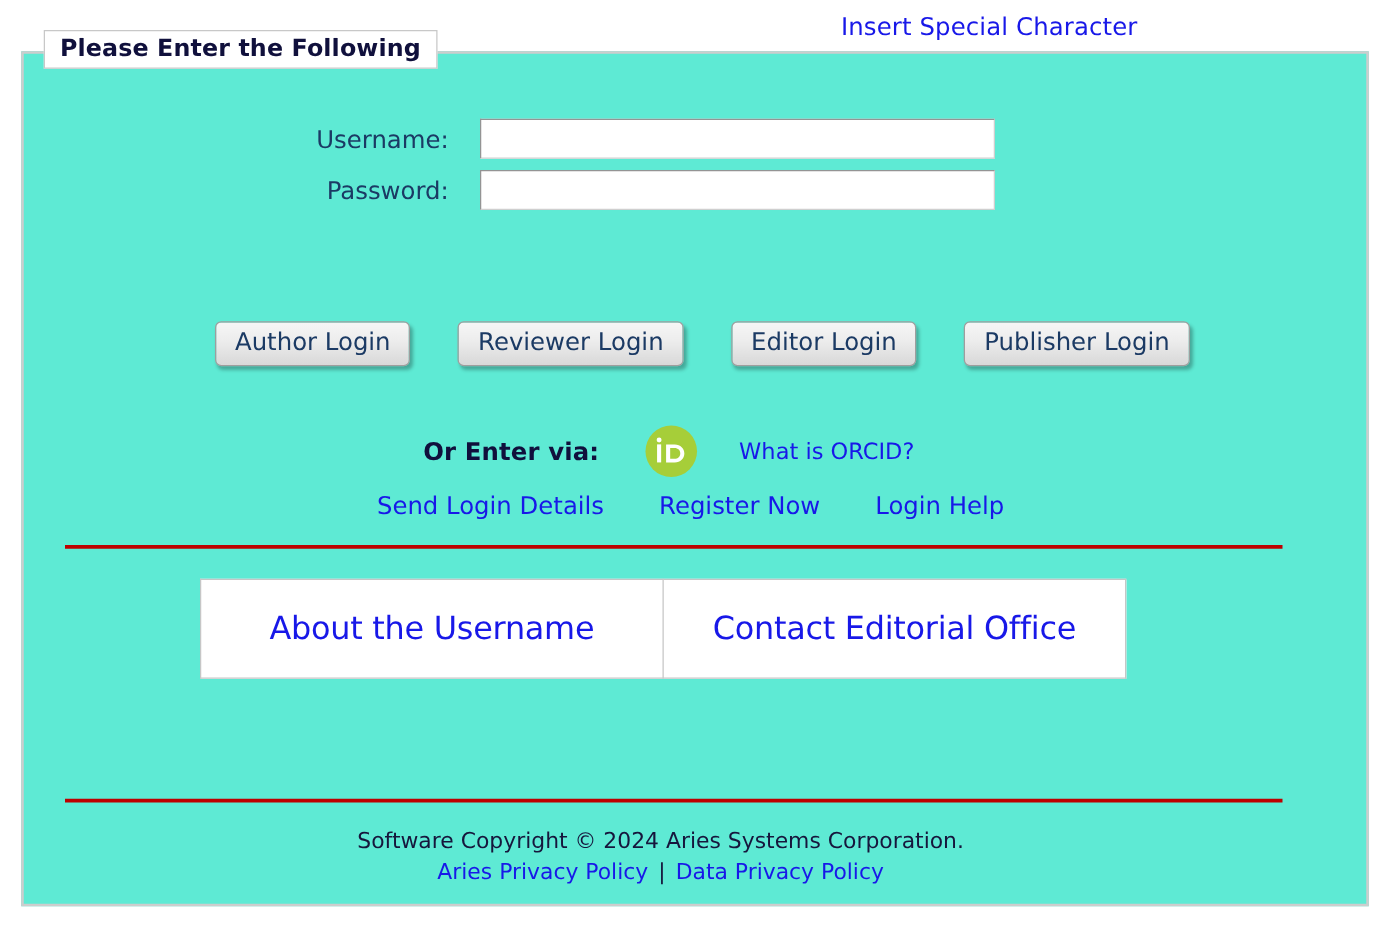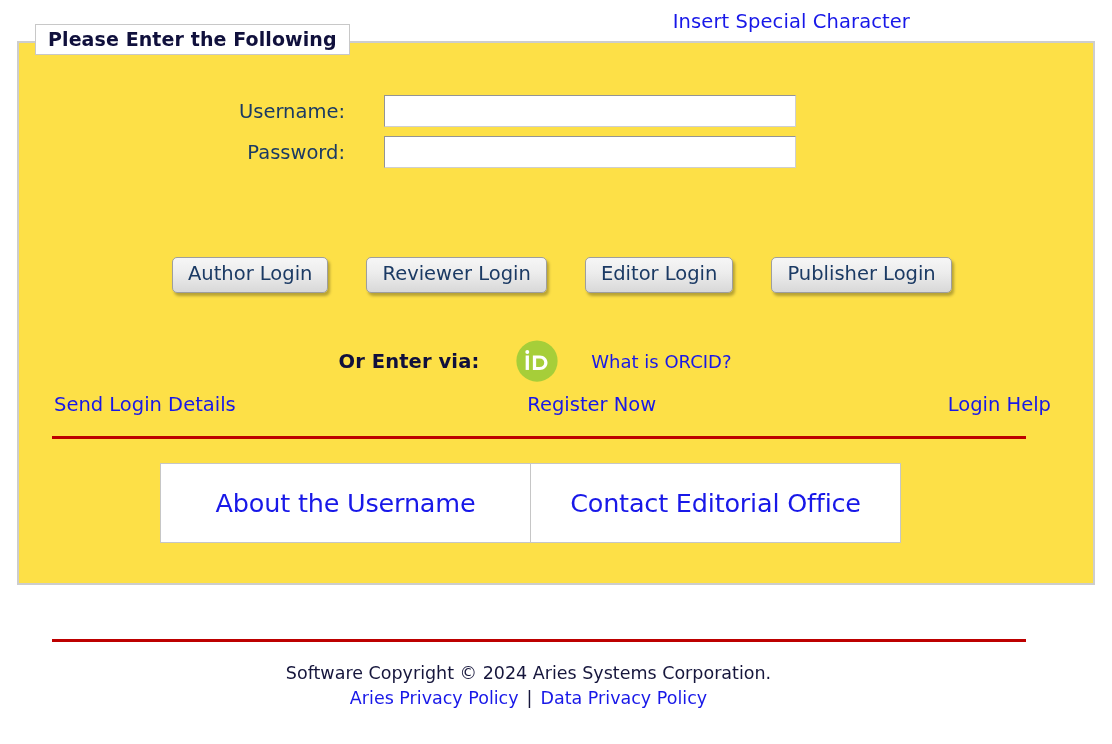--- a/index.html
+++ b/index.html
@@ -37,24 +37,24 @@
     font-size: 19.5px;
     letter-spacing: 0.1px;
   }
 
   
   .panel {
     position: absolute;
     left: 17px;
     top: 41px;
     width: 1078px;
-    height: 544px;
+    height: 684px;
     box-sizing: border-box;
     border: 2px solid #cdcdcd;
-    background: #fde047;
+    background: #5eead4;
   }
   .legend {
     position: absolute;
     left: 16px;
     top: -19px;
     background: #ffffff;
     border: 1px solid #c8c8c8;
     padding: 3px 12px 4px 12px;
     font-size: 19px;
     font-weight: bold;
@@ -71,21 +71,21 @@
     width: 100%;
   }
   .cred-row {
     display: flex;
     align-items: center;
     margin-bottom: 9px;
   }
   .cred-label {
     width: 365px;
     text-align: right;
-    padding-right: 39px;
+    padding-right: 25px;
     box-sizing: border-box;
     font-size: 19.5px;
     color: #1b3a64;
   }
   .cred-input {
     width: 412px;
     height: 32px;
     box-sizing: border-box;
     background: #ffffff;
     border: 1px solid #a8a8a8;
@@ -152,21 +152,21 @@
   }
 
   
   .link-row {
     position: absolute;
     top: 350px;
     left: 0;
     width: 100%;
     display: flex;
     align-items: center;
-    justify-content: space-between;
+    justify-content: center;
     gap: 44px;
     padding-right: 42px;
     box-sizing: border-box;
     padding-left: 35px;
   }
   .link-row .link { font-size: 19.5px; }
 
   
   .rule {
     position: absolute;

